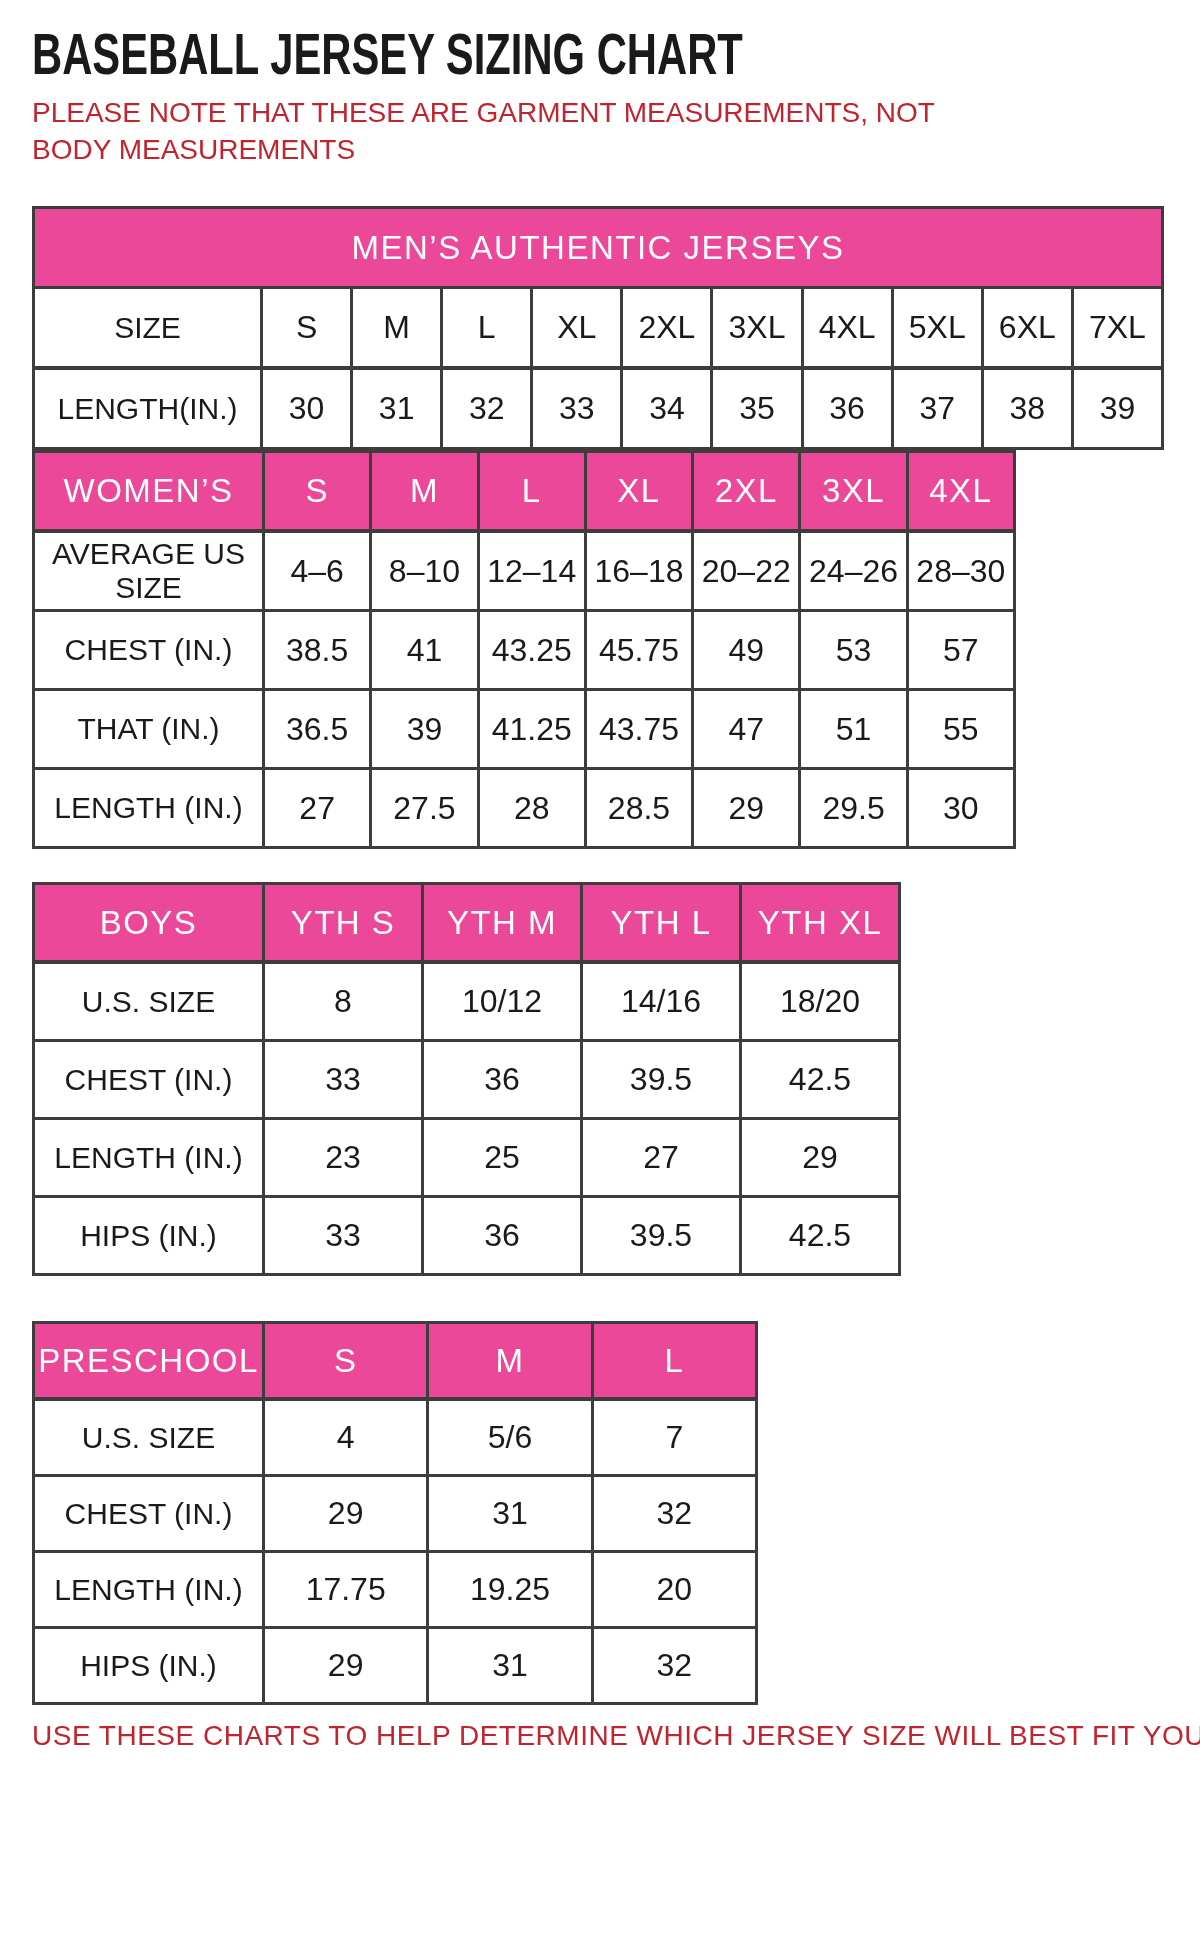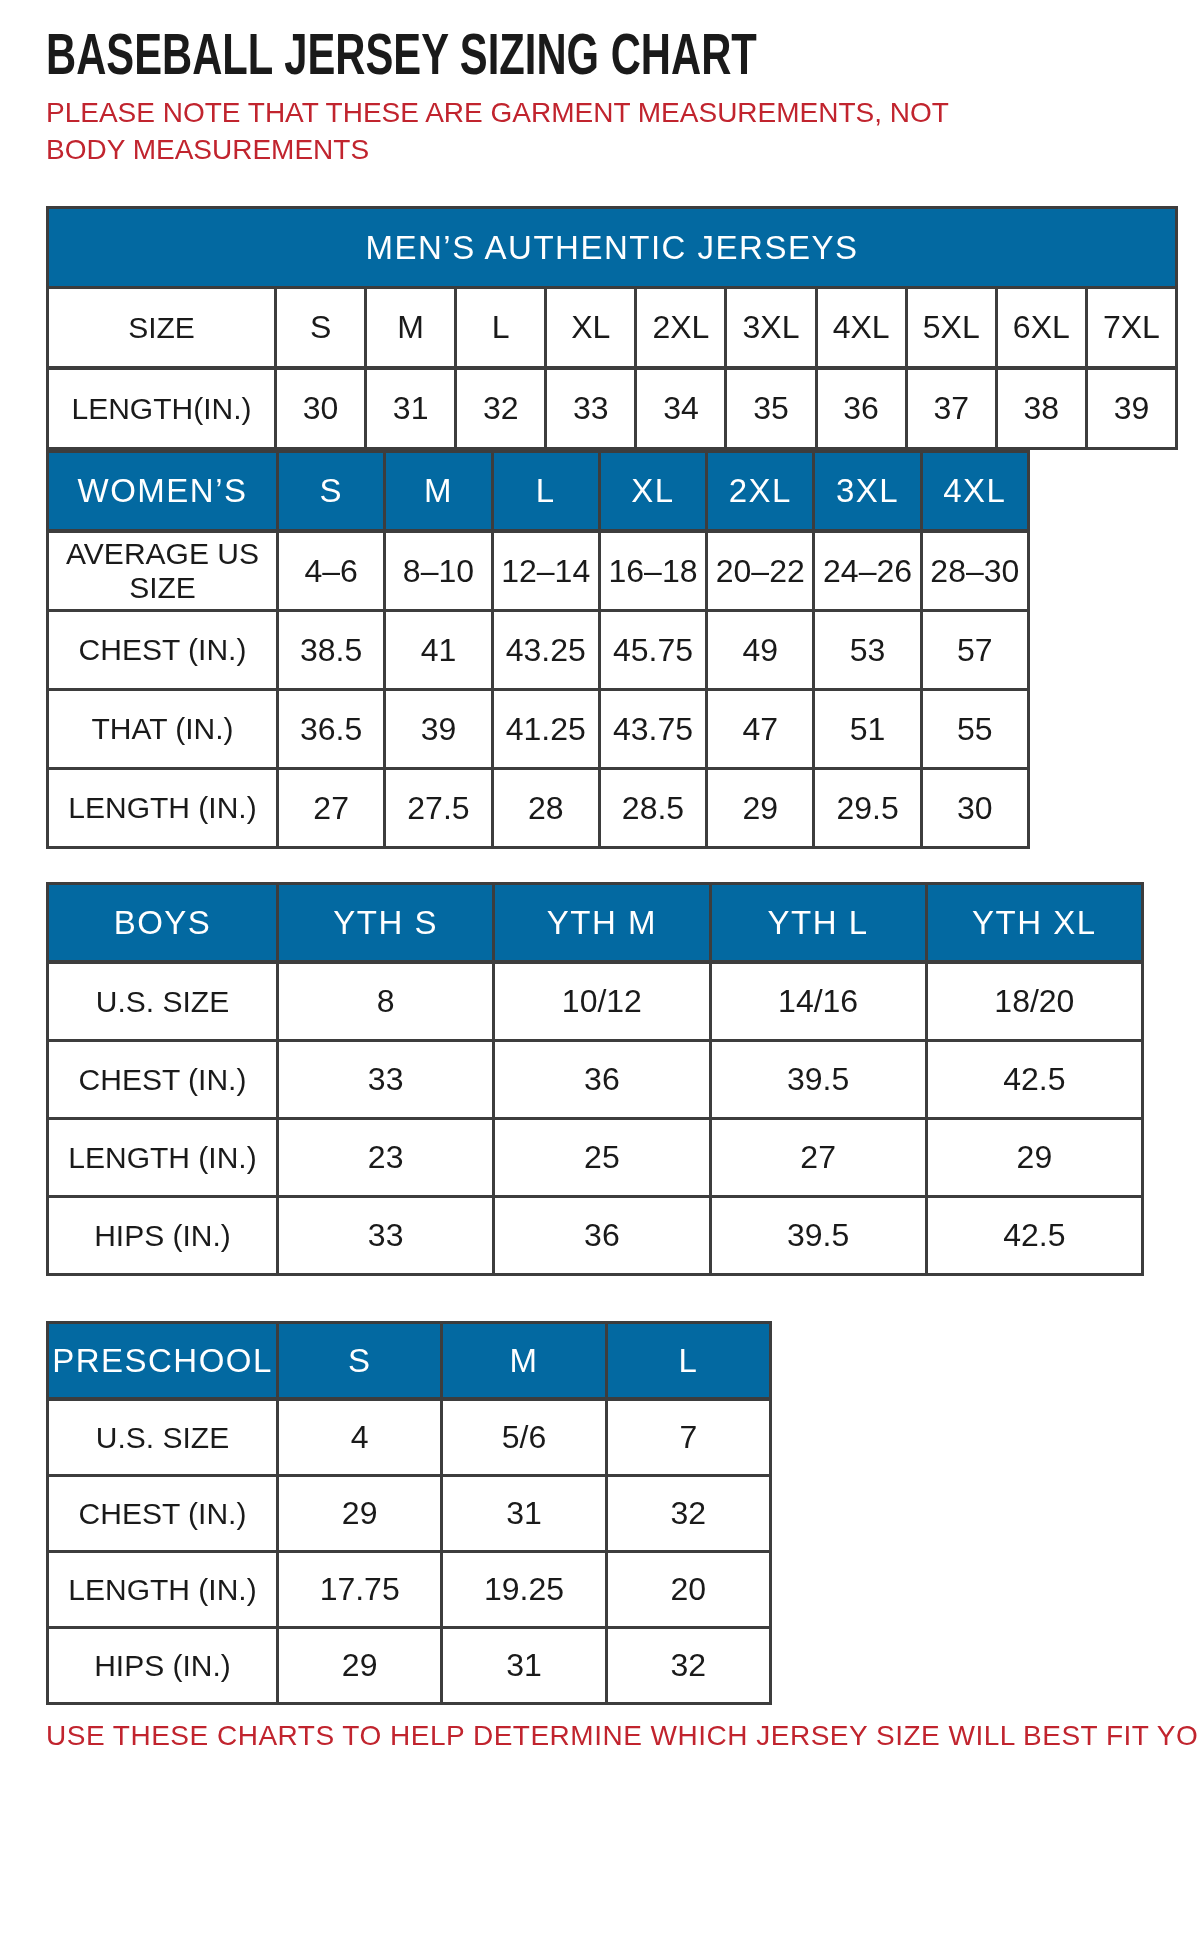--- a/index.html
+++ b/index.html
@@ -1,20 +1,20 @@
 <!DOCTYPE html>
 <html><head>
 <meta charset="utf-8">
 <style>
   html,body{margin:0;padding:0;background:#ffffff;}
   body{
     width:1200px;height:1942px;overflow:hidden;
     font-family:"Liberation Sans",sans-serif;color:#1a1a1a;
   }
-  .wrap{padding-left:46px;}
+  .wrap{padding-left:32px;}
 
   .title{
     margin:24px 0 0 0;
     font-size:58px;font-weight:bold;line-height:60px;
     white-space:nowrap;letter-spacing:0px;
     transform:scaleX(0.72);transform-origin:0 50%;
   }
   .note{
     margin-top:10px;max-width:910px;
     color:#C1242E;font-size:28px;line-height:37px;font-weight:400;
@@ -26,35 +26,35 @@
 
   table{border-collapse:collapse;table-layout:fixed;}
   th,td{
     border:3px solid #3d3d3d;
     text-align:center;vertical-align:middle;
     font-weight:400;font-size:32px;color:#1a1a1a;background:#ffffff;
     padding:0 2px;overflow:hidden;
   }
   td.label,th.label{font-size:30px;}
   th.banner,th.gray{
-    background:#0369a1;color:#ffffff;
+    background:#ec4899;color:#ffffff;
     font-size:33px;letter-spacing:1.5px;
   }
   tr[data-name="table-header-row"] th{border-bottom-width:4px;}
 
   .t-mens{width:1132px;margin-top:38px;}
   .t-mens .label-col{width:228px;}
   .t-mens th,.t-mens td{height:77px;}
 
   .t-womens{width:984px;}
   .t-womens .label-col{width:230px;}
   .t-womens th,.t-womens td{height:76px;}
   .t-womens td.label{line-height:34px;}
 
-  .t-boys{width:1098px;margin-top:33px;}
+  .t-boys{width:869px;margin-top:33px;}
   .t-boys .label-col{width:230px;}
   .t-boys th,.t-boys td{height:75px;}
 
   .t-pre{width:726px;margin-top:45px;}
   .t-pre .label-col{width:230px;}
   .t-pre th,.t-pre td{height:73px;}
 </style>
 </head>
 <body>
 

